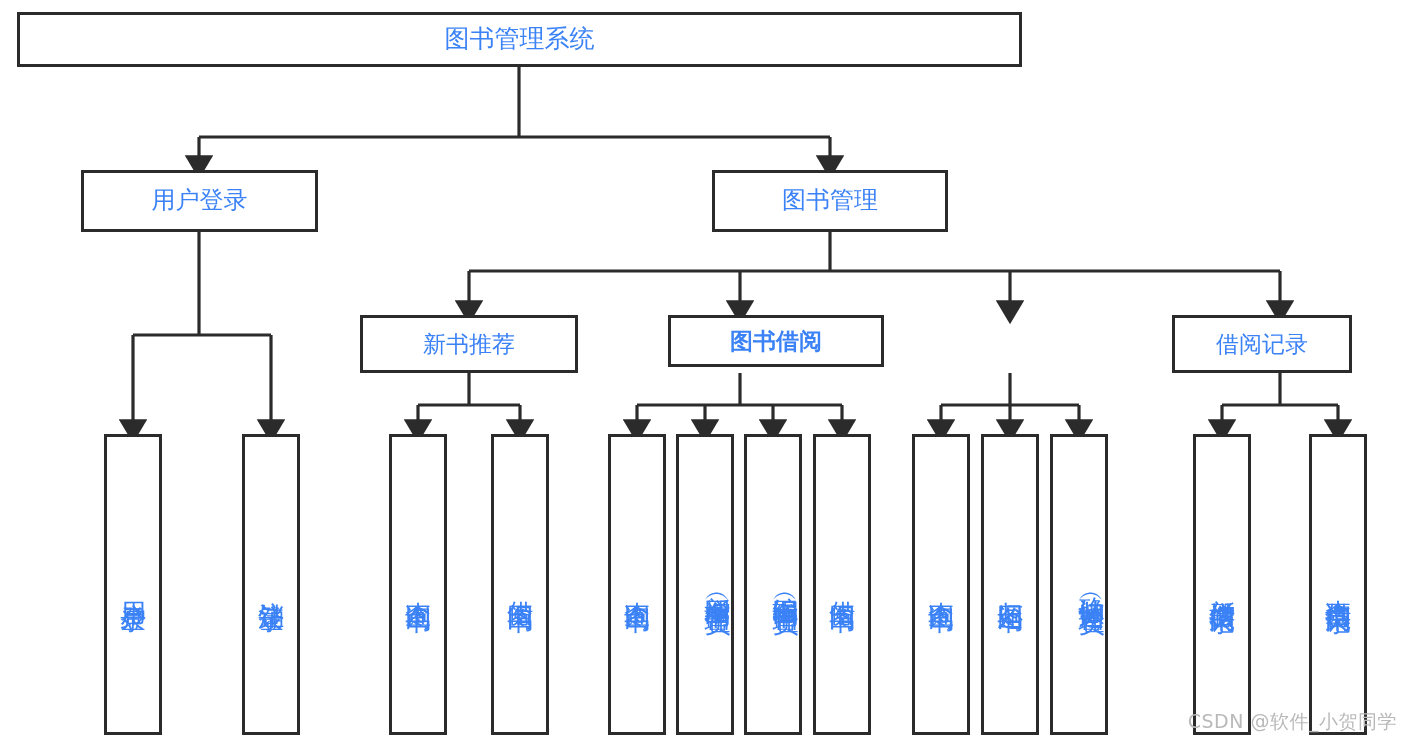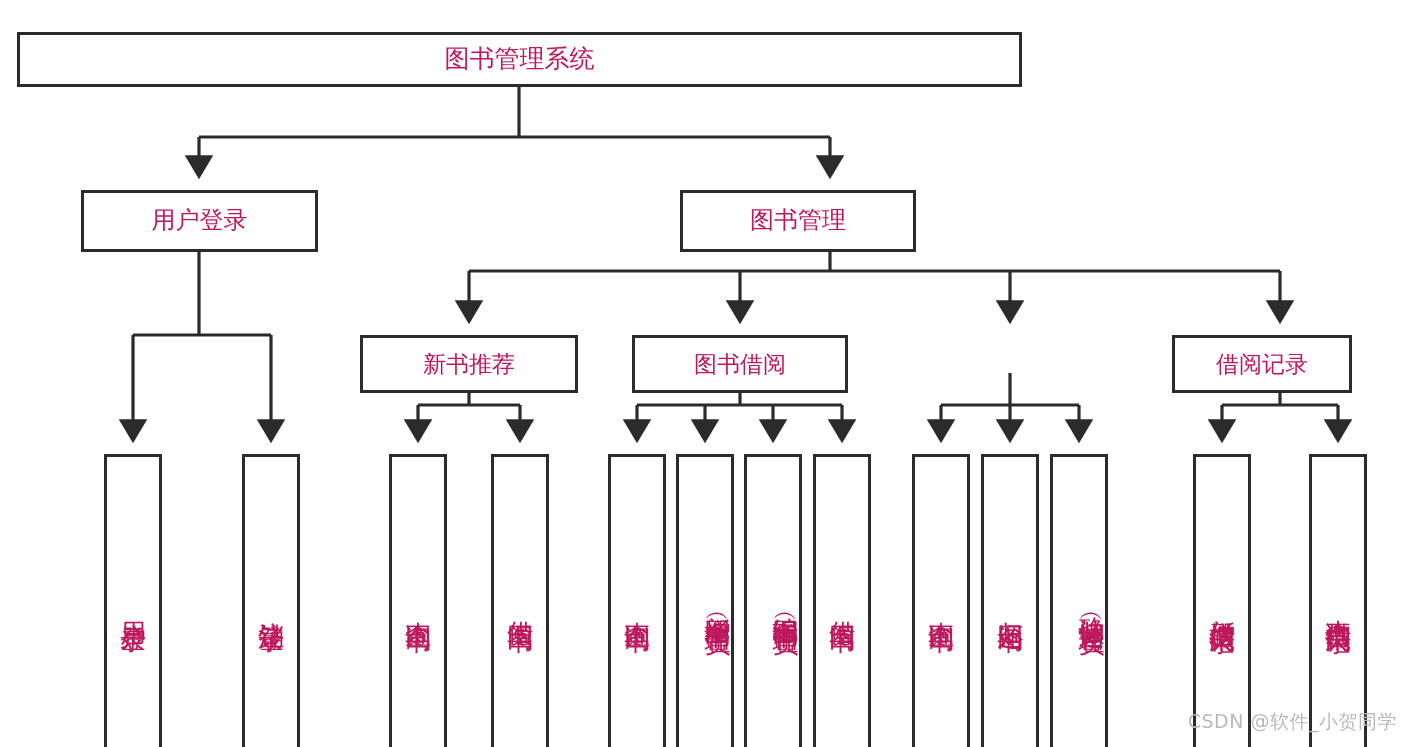--- a/index.html
+++ b/index.html
@@ -27,23 +27,22 @@
     pointer-events: none;
   }
   .node {
     position: absolute;
     box-sizing: border-box;
     border: 3px solid #2b2b2b;
     background: #ffffff;
     display: flex;
     align-items: center;
     justify-content: center;
-    color: #be185d;
+    color: #3b82f6;
     line-height: 1.05;
-    margin-top: 20px;
   }
   .node.root {
     font-size: 25px;
   }
   .node.lvl2 {
     font-size: 24px;
   }
   .node.lvl3 {
     font-size: 23px;
   }
@@ -123,24 +122,24 @@
       <path d="M1280,373 L1280,405"></path>
       <path d="M1222,405 L1338,405"></path>
       <path d="M1222,405 L1222,424" marker-end="url(#arrow)"></path>
       <path d="M1338,405 L1338,424" marker-end="url(#arrow)"></path>
     </g>
   </svg>
 
   <div class="node root" style="left:17px; top:12px; width:1005px; height:55px;">图书管理系统</div>
 
   <div class="node lvl2" style="left:81px; top:170px; width:237px; height:62px;">用户登录</div>
-  <div class="node lvl2" style="left:680px; top:170px; width:236px; height:62px;">图书管理</div>
+  <div class="node lvl2" style="left:712px; top:170px; width:236px; height:62px;">图书管理</div>
 
   <div class="node lvl3" style="left:360px; top:315px; width:218px; height:58px;">新书推荐</div>
-  <div class="node lvl3" style="left:632px; top:315px; width:216px; height:58px;">图书借阅</div>
+  <div class="node lvl3" style="left:668px; top:315px; width:216px; height:52px;font-weight:bold;">图书借阅</div>
   <div class="node lvl3" style="left:1172px; top:315px; width:180px; height:58px;">借阅记录</div>
 
   <div class="node leaf" style="left:104px; top:434px; width:58px; height:301px;">
     <span class="leaf-text">用户登录</span>
   </div>
   <div class="node leaf" style="left:242px; top:434px; width:58px; height:301px;">
     <span class="leaf-text">注销登录</span>
   </div>
 
   <div class="node leaf" style="left:389px; top:434px; width:58px; height:301px;">

